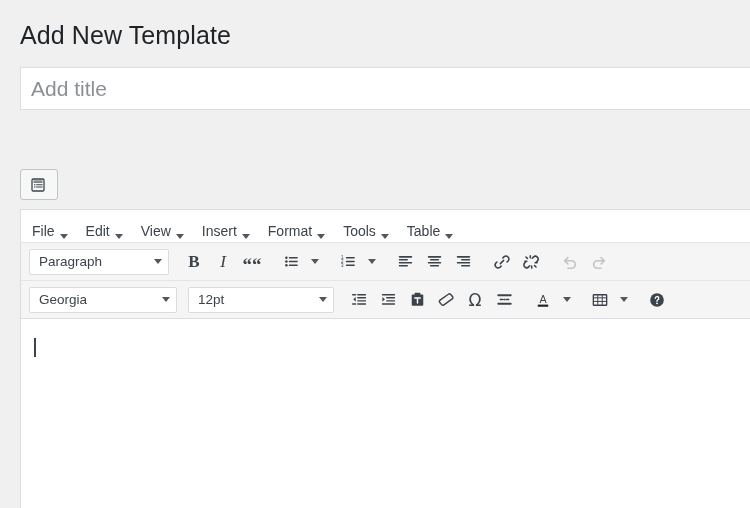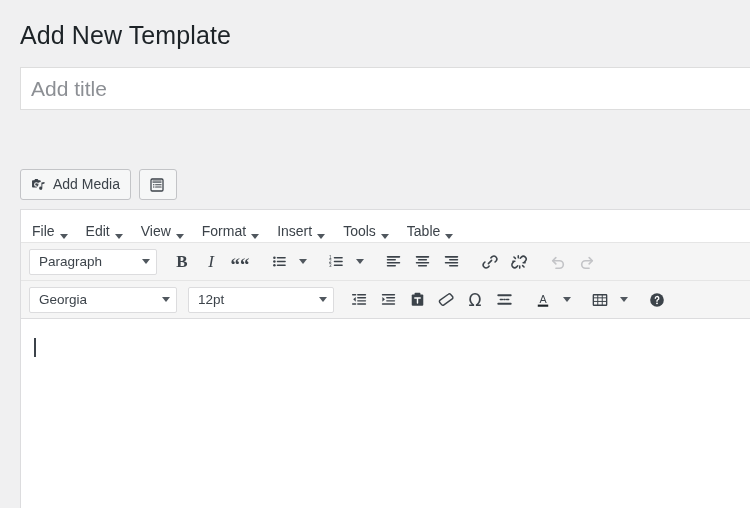--- a/index.html
+++ b/index.html
@@ -72,21 +72,21 @@
   }
   .tbrow.row2 { border-bottom: 1px solid #dcdcde; }
 
   .sel {
     display: inline-flex; align-items: center; justify-content: space-between;
     height: 26px; background: #fff; border: 1px solid #dcdcde; border-radius: 2px;
     padding: 0 6px 0 9px; margin-right: 10px; color: #3c434a; font-size: 13.5px;
     cursor: pointer; user-select: none;
   }
   .sel .lbl { padding-right: 12px; white-space: nowrap; }
-  .sel.paragraph { width: 128px; }
+  .sel.paragraph { width: 140px; }
   .sel.fontfamily { width: 148px; }
   .sel.fontsize { width: 146px; }
   .sel .caret-d { border-top-color: #50575e; }
 
   .tbtn {
     width: 28px; height: 28px; display: inline-flex;
     align-items: center; justify-content: center;
     color: #3c434a; cursor: pointer; border-radius: 2px; flex: none;
   }
   .tbtn.disabled { color: #c3c4c7; cursor: default; }
@@ -114,29 +114,20 @@
 <div id="page">
 
   <h1 class="page-title">Add New Template</h1>
 
   <div class="title-wrap">
     <input class="title-input" type="text" placeholder="Add title" style="">
   </div>
 
   <div class="media-bar">
 
-    <button class="media-btn">
-      <span class="ico">
-        <svg width="17" height="17" viewBox="0 0 20 20" fill="#3c434a" aria-hidden="true">
-          <path d="M6 3.5h3l1 1.5h1.6c.6 0 1 .4 1 1v1.2a4.6 4.6 0 0 0-4.4 6.3H3.4c-.6 0-1-.4-1-1V6c0-.6.4-1 1-1H5l1-1.5Zm1.4 3.8a2.6 2.6 0 1 0 0 5.2 2.6 2.6 0 0 0 0-5.2Zm0 1.3a1.3 1.3 0 1 1 0 2.6 1.3 1.3 0 0 1 0-2.6Z"></path>
-          <path d="M13.4 7.6v5.1a1.9 1.9 0 1 0 1.1 1.7V9.6l2.6-.7V7.1l-3.7.5Z"></path>
-        </svg>
-      </span>
-      <span>Add Media</span>
-    </button>
 
     <button class="media-btn">
       <span class="ico">
         <svg width="16" height="16" viewBox="0 0 20 20" aria-hidden="true">
           <rect x="2.5" y="2.5" width="15" height="15" rx="1.5" fill="none" stroke="#3c434a" stroke-width="1.6"></rect>
           <path d="M4.4 5h11.2M4.4 6.6h11.2" stroke="#3c434a" stroke-width="1.1"></path>
           <circle cx="6" cy="9.6" r="0.9" fill="#3c434a"></circle>
           <circle cx="6" cy="12.6" r="0.9" fill="#3c434a"></circle>
           <path d="M8.2 9.6h7M8.2 12.6h7" stroke="#3c434a" stroke-width="1.3" stroke-linecap="round"></path>
         </svg>
@@ -154,25 +145,25 @@
       </div>
       <div class="menu-item">
         <span>Edit</span>
         <span class="caret-d"></span>
       </div>
       <div class="menu-item">
         <span>View</span>
         <span class="caret-d"></span>
       </div>
       <div class="menu-item">
+        <span>Insert</span>
+        <span class="caret-d"></span>
+      </div>
+      <div class="menu-item">
         <span>Format</span>
-        <span class="caret-d"></span>
-      </div>
-      <div class="menu-item">
-        <span>Insert</span>
         <span class="caret-d"></span>
       </div>
       <div class="menu-item">
         <span>Tools</span>
         <span class="caret-d"></span>
       </div>
       <div class="menu-item">
         <span>Table</span>
         <span class="caret-d"></span>
       </div>

